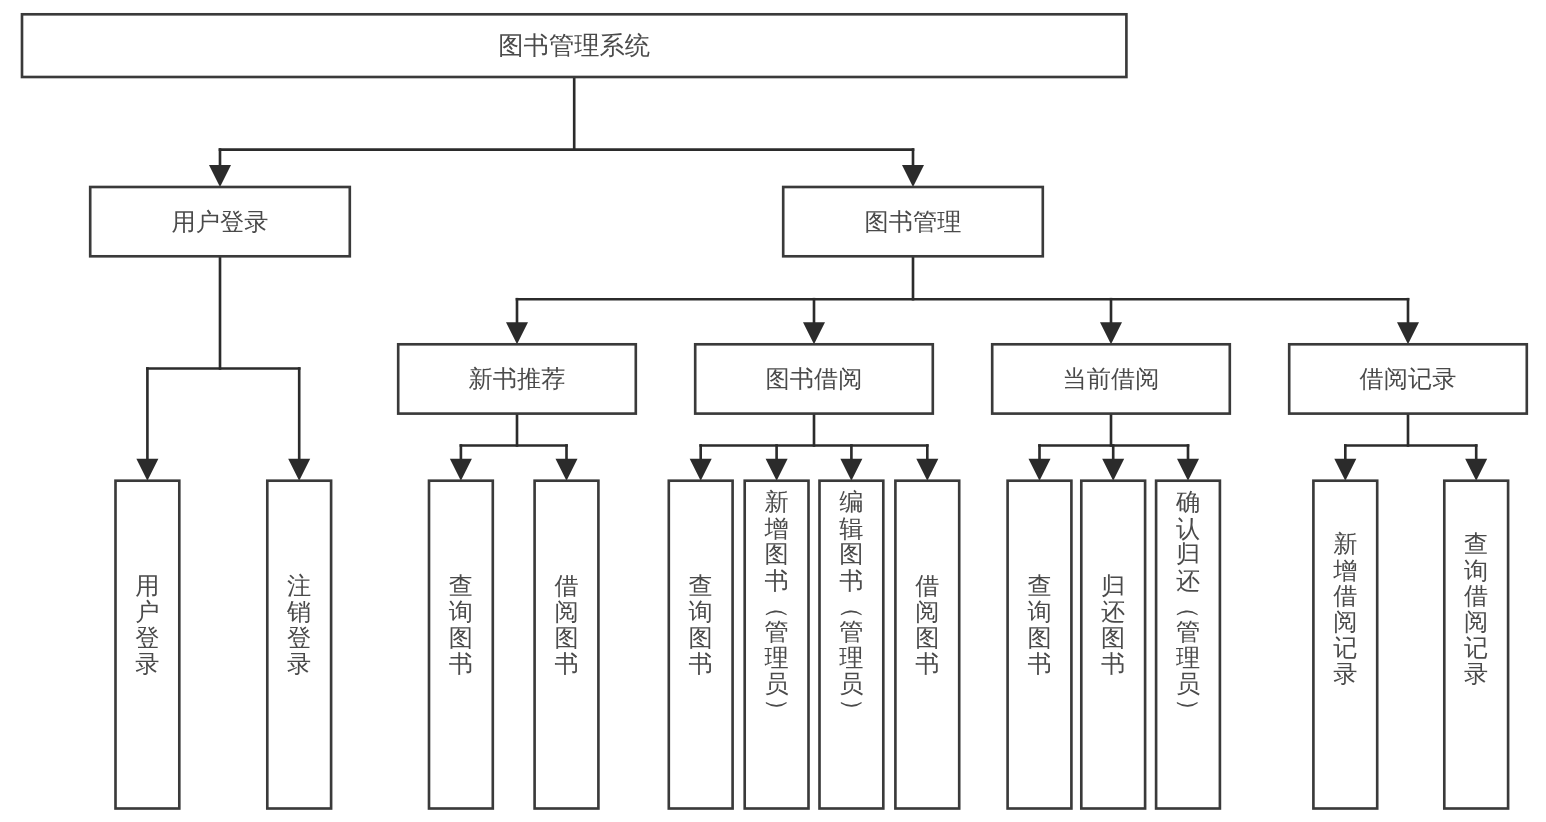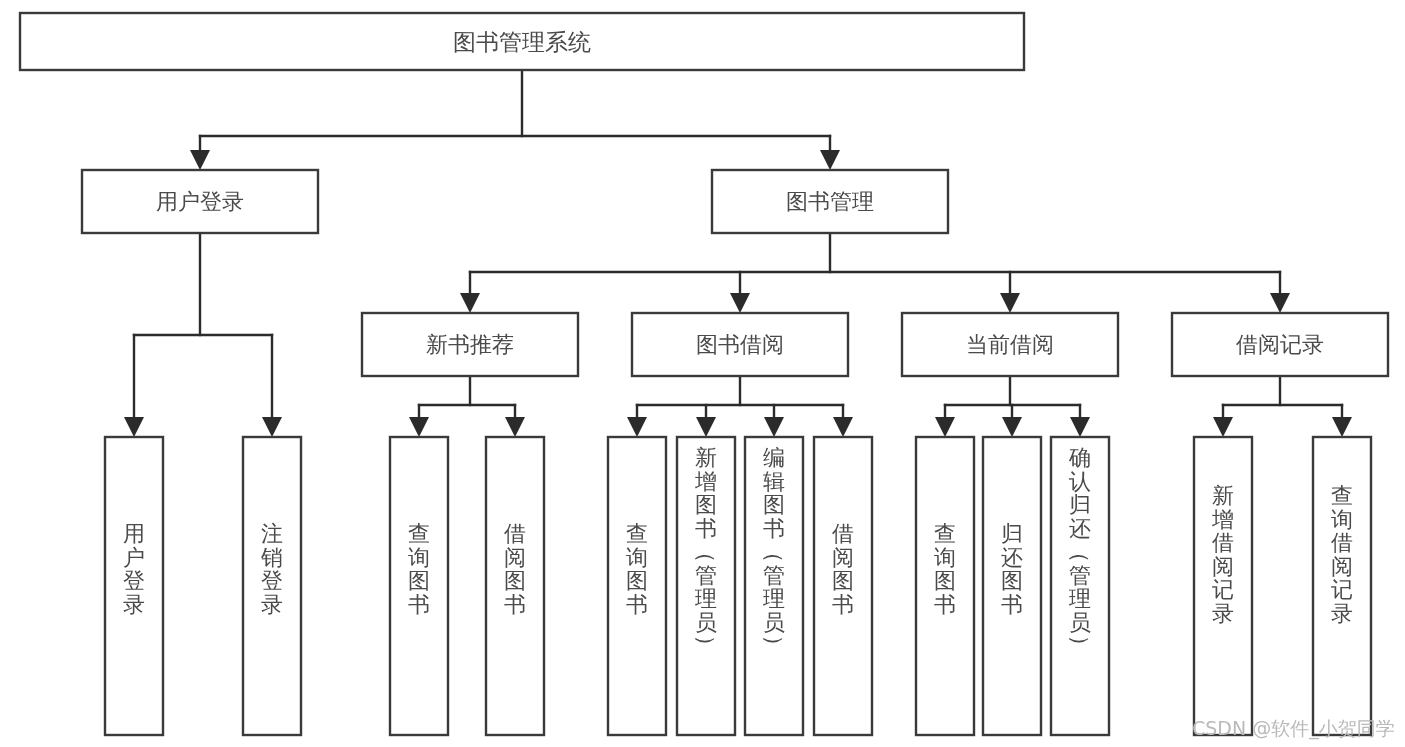--- a/index.html
+++ b/index.html
@@ -238,15 +238,14 @@
   <div class="vlabel" style="left:745px; top:446px; width:58px;"><span style="display: block; line-height: 1.07;">编</span><span style="display: block; line-height: 1.07;">辑</span><span style="display: block; line-height: 1.07;">图</span><span style="display: block; line-height: 1.07;">书</span><span style="display: block; line-height: 1.07; transform: rotate(90deg); transform-origin: center center;">（</span><span style="display: block; line-height: 1.07;">管</span><span style="display: block; line-height: 1.07;">理</span><span style="display: block; line-height: 1.07;">员</span><span style="display: block; line-height: 1.07; transform: rotate(90deg); transform-origin: center center;">）</span></div>
   <div class="vlabel" style="left:814px; top:522px; width:58px;"><span style="display: block; line-height: 1.07;">借</span><span style="display: block; line-height: 1.07;">阅</span><span style="display: block; line-height: 1.07;">图</span><span style="display: block; line-height: 1.07;">书</span></div>
 
   <div class="vlabel" style="left:916px; top:522px; width:58px;"><span style="display: block; line-height: 1.07;">查</span><span style="display: block; line-height: 1.07;">询</span><span style="display: block; line-height: 1.07;">图</span><span style="display: block; line-height: 1.07;">书</span></div>
   <div class="vlabel" style="left:983px; top:522px; width:58px;"><span style="display: block; line-height: 1.07;">归</span><span style="display: block; line-height: 1.07;">还</span><span style="display: block; line-height: 1.07;">图</span><span style="display: block; line-height: 1.07;">书</span></div>
   <div class="vlabel" style="left:1051px; top:446px; width:58px;"><span style="display: block; line-height: 1.07;">确</span><span style="display: block; line-height: 1.07;">认</span><span style="display: block; line-height: 1.07;">归</span><span style="display: block; line-height: 1.07;">还</span><span style="display: block; line-height: 1.07; transform: rotate(90deg); transform-origin: center center;">（</span><span style="display: block; line-height: 1.07;">管</span><span style="display: block; line-height: 1.07;">理</span><span style="display: block; line-height: 1.07;">员</span><span style="display: block; line-height: 1.07; transform: rotate(90deg); transform-origin: center center;">）</span></div>
 
   <div class="vlabel" style="left:1194px; top:484px; width:58px;"><span style="display: block; line-height: 1.07;">新</span><span style="display: block; line-height: 1.07;">增</span><span style="display: block; line-height: 1.07;">借</span><span style="display: block; line-height: 1.07;">阅</span><span style="display: block; line-height: 1.07;">记</span><span style="display: block; line-height: 1.07;">录</span></div>
   <div class="vlabel" style="left:1313px; top:484px; width:58px;"><span style="display: block; line-height: 1.07;">查</span><span style="display: block; line-height: 1.07;">询</span><span style="display: block; line-height: 1.07;">借</span><span style="display: block; line-height: 1.07;">阅</span><span style="display: block; line-height: 1.07;">记</span><span style="display: block; line-height: 1.07;">录</span></div>
 
-  <div class="watermark" style="left:1192px; top:716px;">CSDN @软件_小贺同学</div>
 
 </div>
 
 </body></html>

